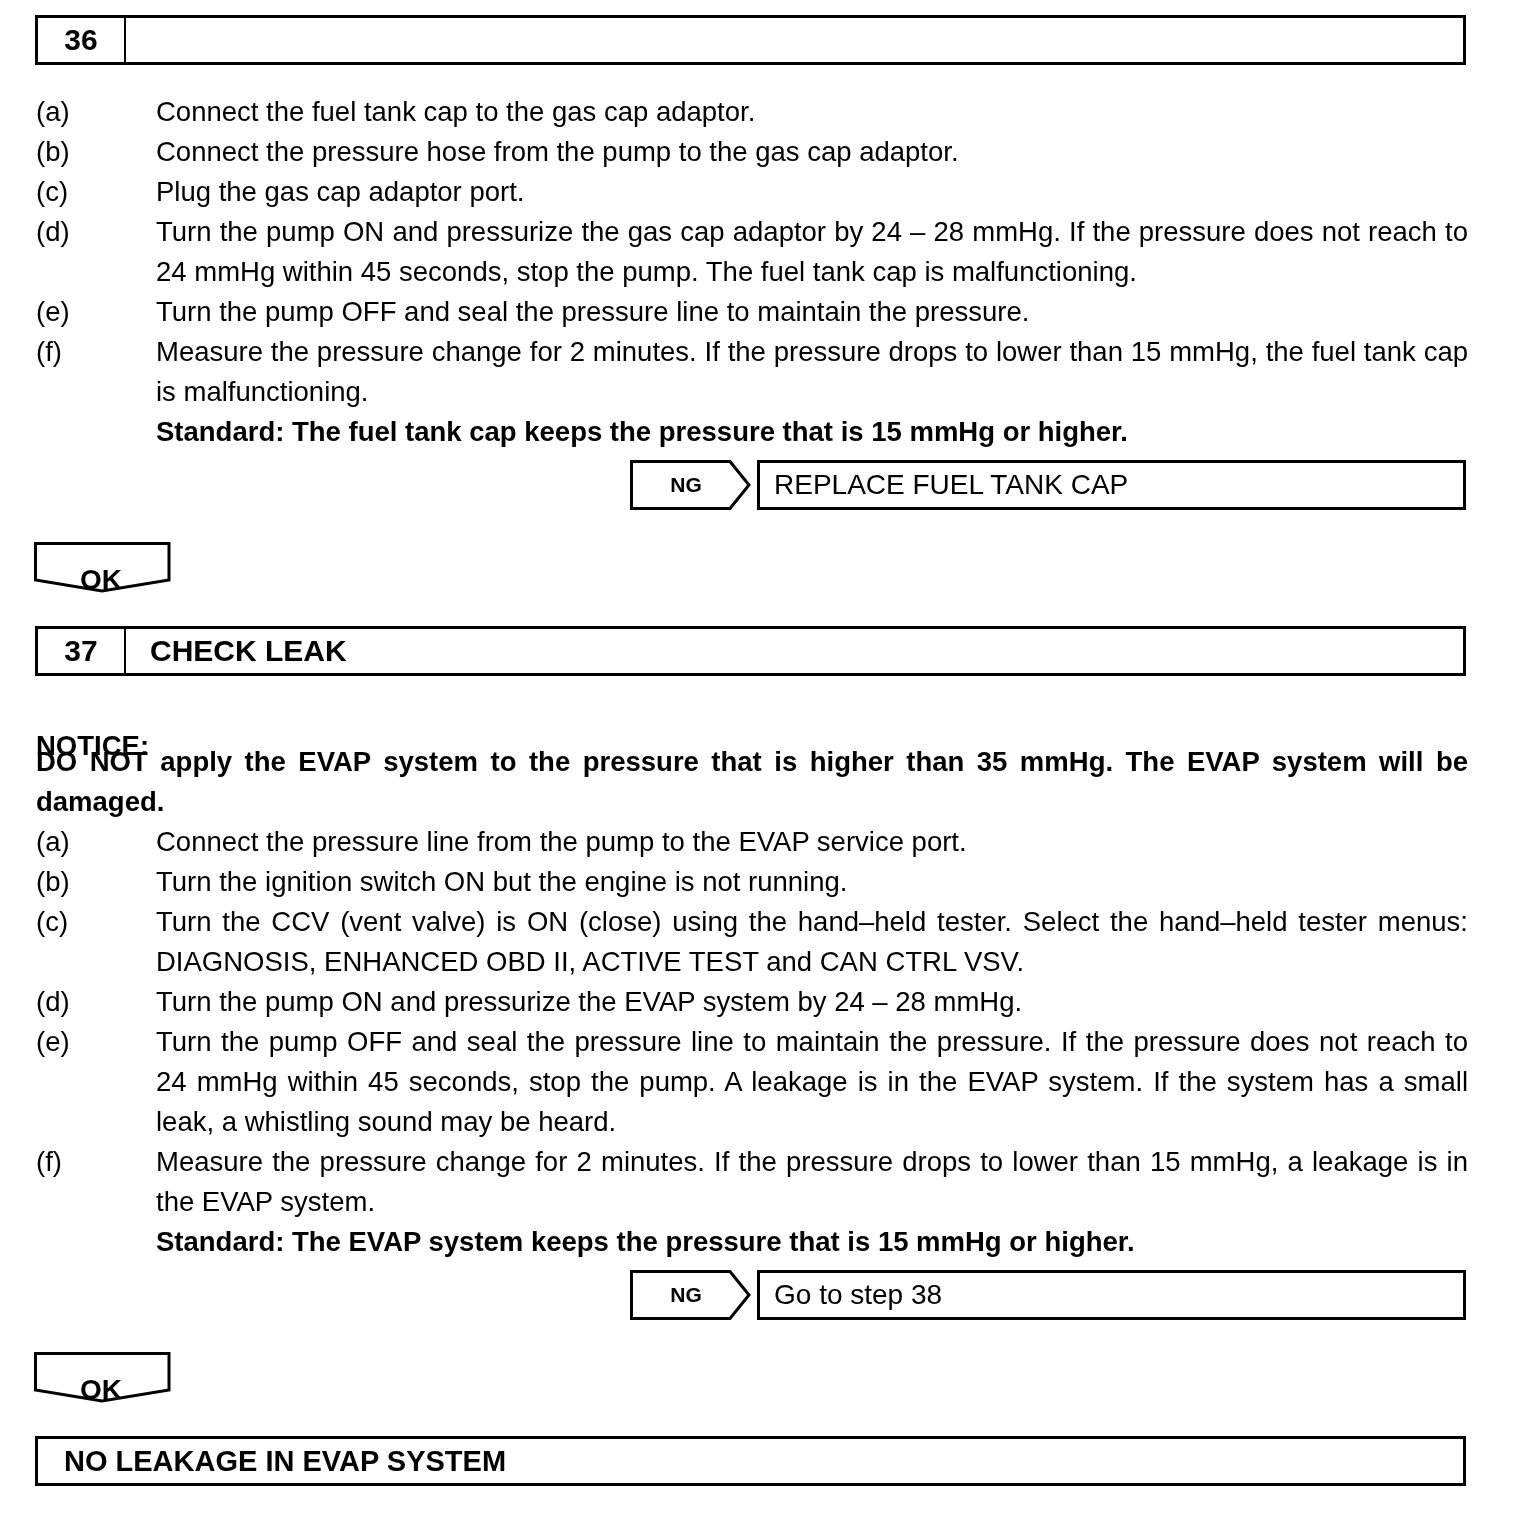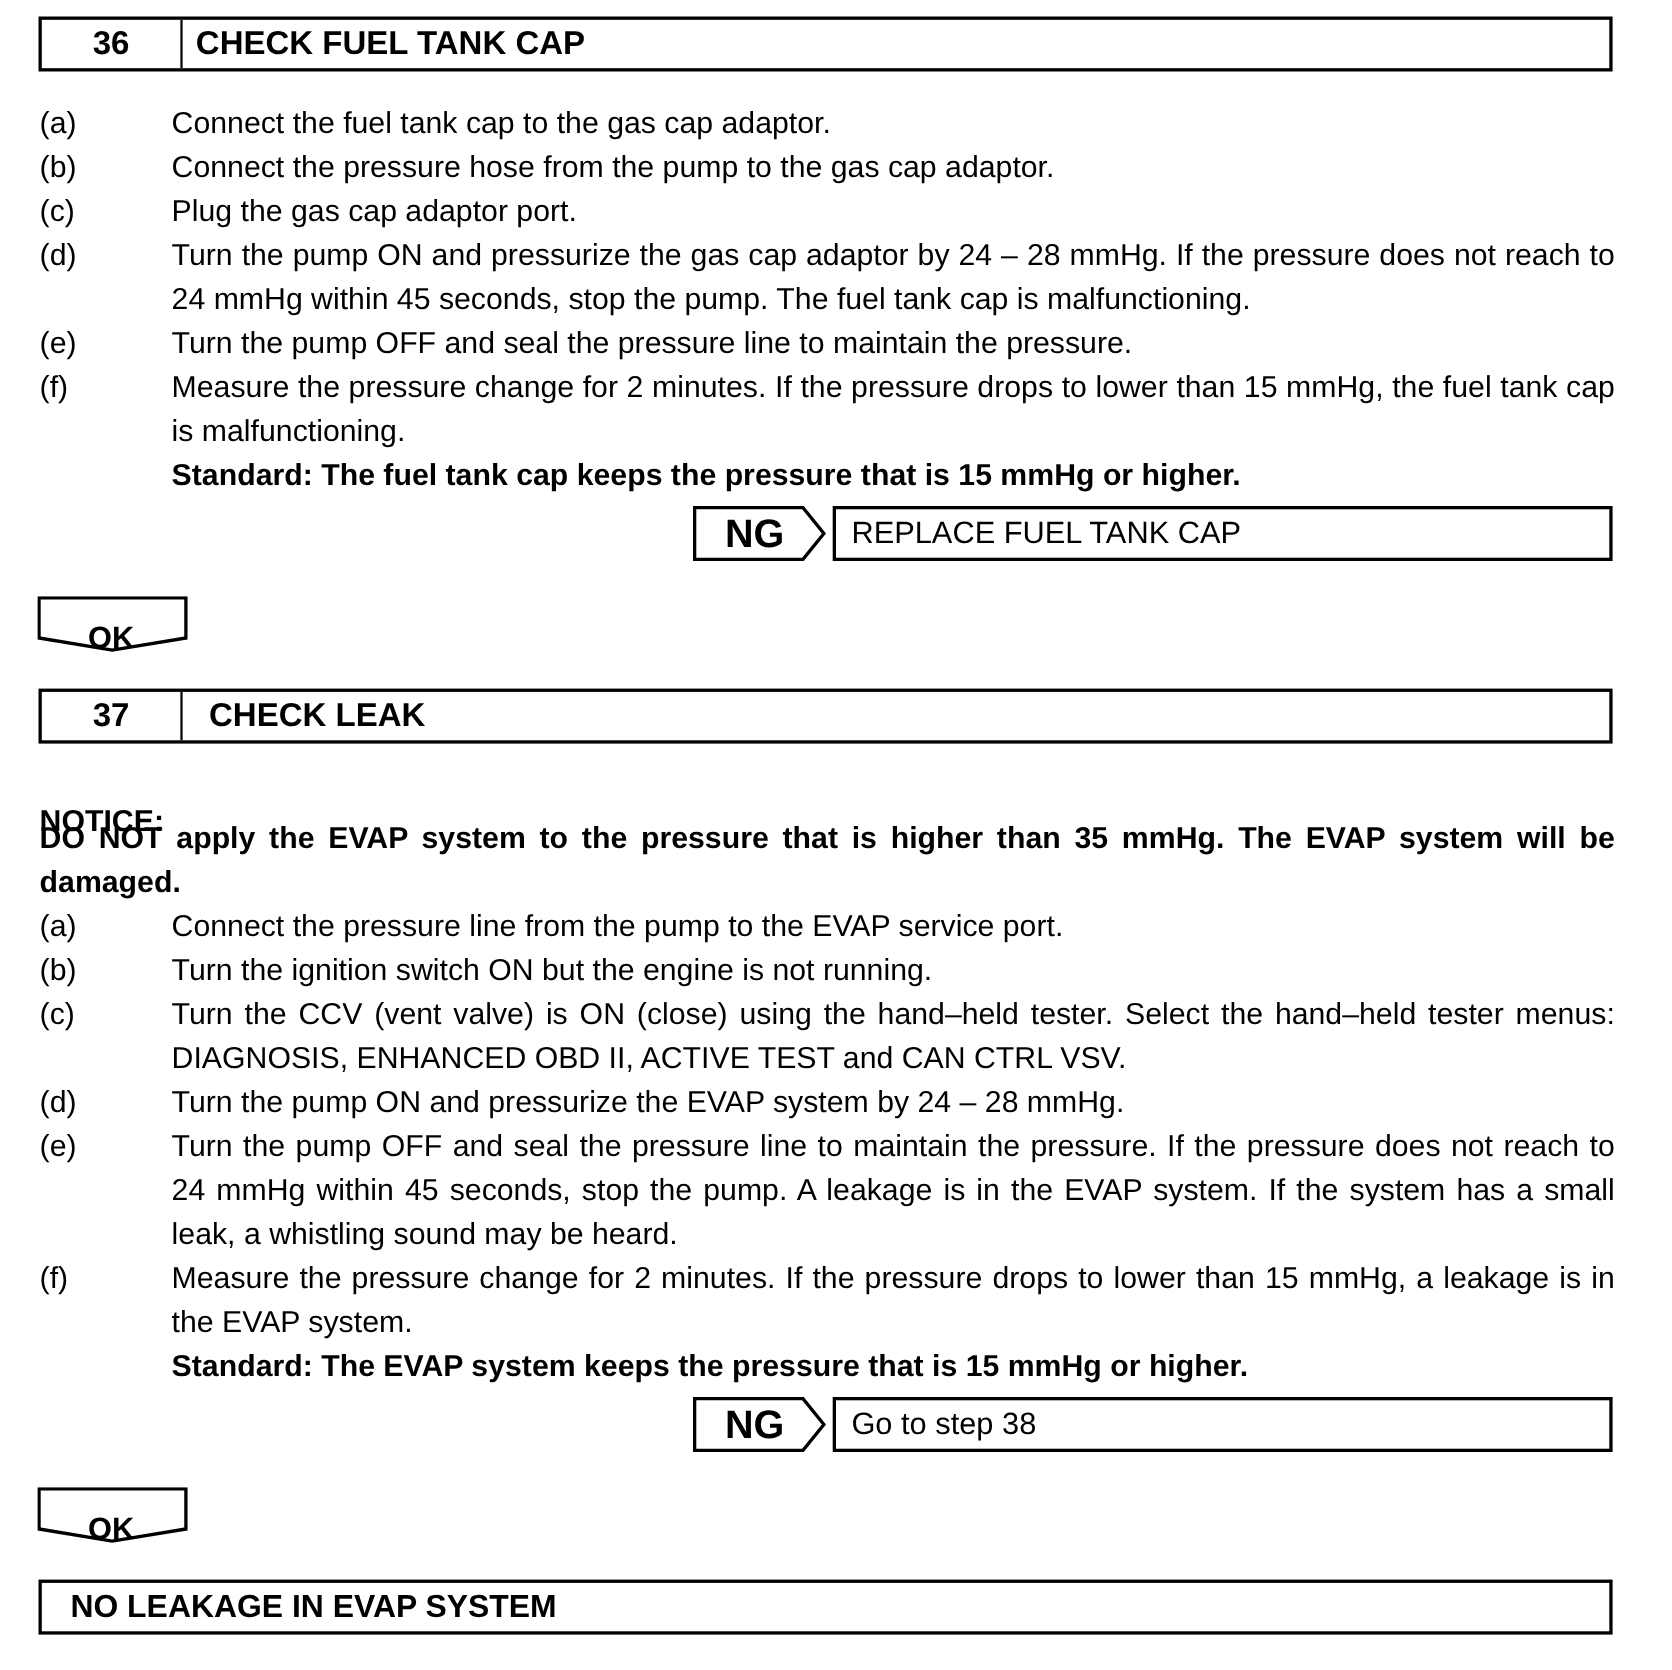--- a/index.html
+++ b/index.html
@@ -1,38 +1,37 @@
 <!DOCTYPE html>
 <html><head>
 <meta charset="utf-8">
 <style>
   html, body { margin:0; padding:0; background:#ffffff; }
   body { width:1520px; height:1518px; position:relative; font-family:"Liberation Sans", sans-serif; color:#000; overflow:hidden; }
   .stephdr { position:absolute; left:35px; width:1431px; height:50px; border:3px solid #000; box-sizing:border-box; display:flex; align-items:center; }
-  .stephdr .num { width:128px; height:100%; border-right:2px solid #000; box-sizing:border-box; display:flex; align-items:center; justify-content:center; font-weight:bold; font-size:30px; }
+  .stephdr .num { width:88px; height:100%; border-right:2px solid #000; box-sizing:border-box; display:flex; align-items:center; justify-content:center; font-weight:bold; font-size:30px; }
   .stephdr .ttl { padding-left:12px; font-weight:bold; font-size:30px; }
   .row { position:absolute; left:36px; width:1432px; font-size:27.5px; line-height:40px; }
   .row .lbl { position:absolute; left:0; top:0; }
   .row .txt { position:absolute; left:78px; right:0; top:0; text-align:justify;margin-left:42px; }
   .row .txt.last { text-align-last:left; }
   .bold { font-weight:bold; }
   .ng-box { position:absolute; left:630px; width:120px; height:50px; }
-  .ng-lbl { position:absolute; left:0; top:0; width:112px; height:50px; display:flex; align-items:center; justify-content:center; font-weight:bold; font-size:36px; }
+  .ng-lbl { position:absolute; left:0; top:0; width:112px; height:50px; display:flex; align-items:center; justify-content:center; font-weight:bold; font-size:21px; }
   .result-box { position:absolute; left:757px; width:709px; height:50px; border:3px solid #000; box-sizing:border-box; display:flex; align-items:center; padding-left:14px; font-weight:normal; font-size:28px; }
   .ok-box { position:absolute; left:34px; width:138px; height:52px; }
   .ok-lbl { position:absolute; left:0; top:20px; width:134px; height:36px; display:flex; align-items:center; justify-content:center; font-weight:bold; font-size:28px; }
   .final-box { position:absolute; left:35px; top:1436px; width:1431px; height:50px; border:3px solid #000; box-sizing:border-box; display:flex; align-items:center; padding-left:26px; font-weight:bold; font-size:29px; }
   .notice { position:absolute; left:36px; width:1432px; font-size:27.5px; line-height:40px; font-weight:bold; text-align:justify; }
 </style>
 </head>
 <body>
 
 <div class="stephdr" style="top:15px;">
   <div class="num">36</div>
-  <div class="ttl">CHECK FUEL TANK CAP</div>
 </div>
 
 <div class="row" style="top:92px;height:40px;">
   <span class="lbl">(a)</span>
   <span class="txt">Connect the fuel tank cap to the gas cap adaptor.</span>
 </div>
 <div class="row" style="top:132px;height:40px;">
   <span class="lbl">(b)</span>
   <span class="txt">Connect the pressure hose from the pump to the gas cap adaptor.</span>
 </div>

